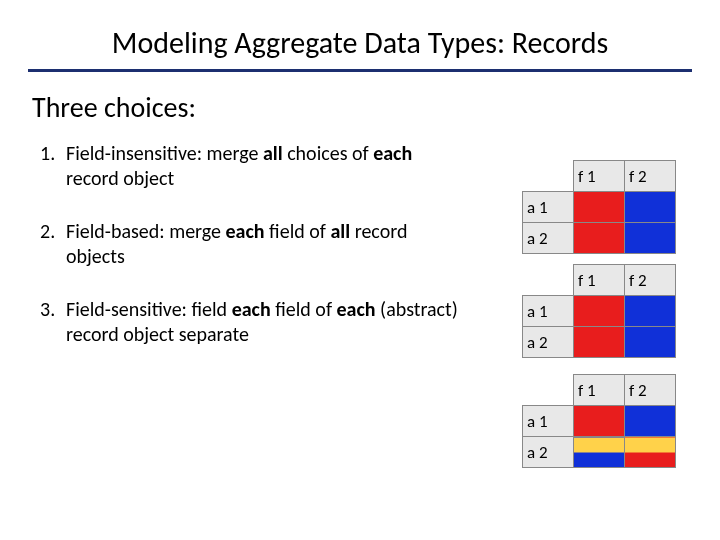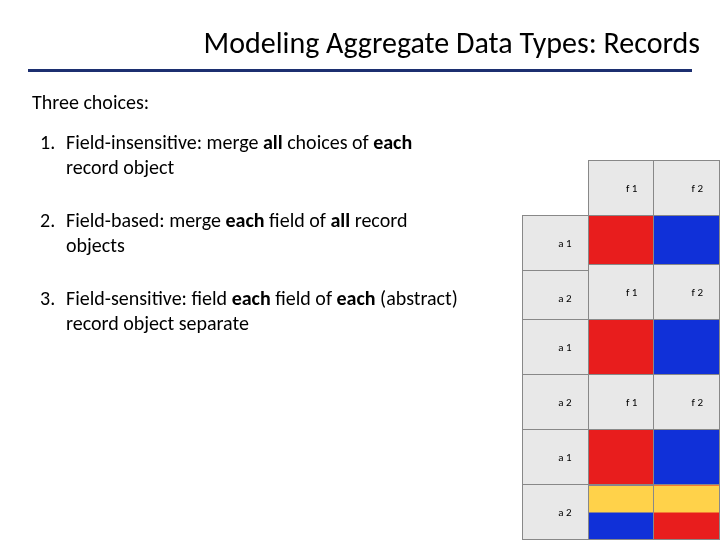--- a/index.html
+++ b/index.html
@@ -8,31 +8,31 @@
     width: 720px;
     height: 540px;
     background: #fff;
     font-family: Calibri, "Segoe UI", Arial, sans-serif;
     color: #000;
     position: relative;
     overflow: hidden;
   }
   .title {
     font-size: 30px;
-    text-align: right;
+    text-align: center;
     padding: 24px 20px 8px 20px;
     font-weight: 400;
   }
   .hr {
     border: none;
     border-top: 3px solid #1c2f70;
     margin: 0 28px 18px 28px;
   }
   .subtitle {
-    font-size: 20px;
+    font-size: 28px;
     padding: 0 0 16px 32px;
     font-weight: 400;
   }
   .content {
     position: relative;
     padding-left: 40px;
   }
   .item {
     font-size: 20px;
     line-height: 1.25;
@@ -49,26 +49,26 @@
 
   
   .grid {
     position: absolute;
     border-collapse: collapse;
   }
   .grid td, .grid th {
     border: 1px solid #888;
     width: 42px;
     height: 22px;
-    font-size: 11px;
+    font-size: 17px;
     font-family: Calibri, Arial, sans-serif;
     font-weight: 400;
-    text-align: right;
+    text-align: left;
     vertical-align: middle;
-    padding: 16px;
+    padding: 4px;
   }
   .corner {
     border: none !important;
     background: transparent !important;
   }
   .hdr {
     background: #e8e8e8;
   }
   .red   { background: #e81d1d; }
   .blue  { background: #1030d8; } 

